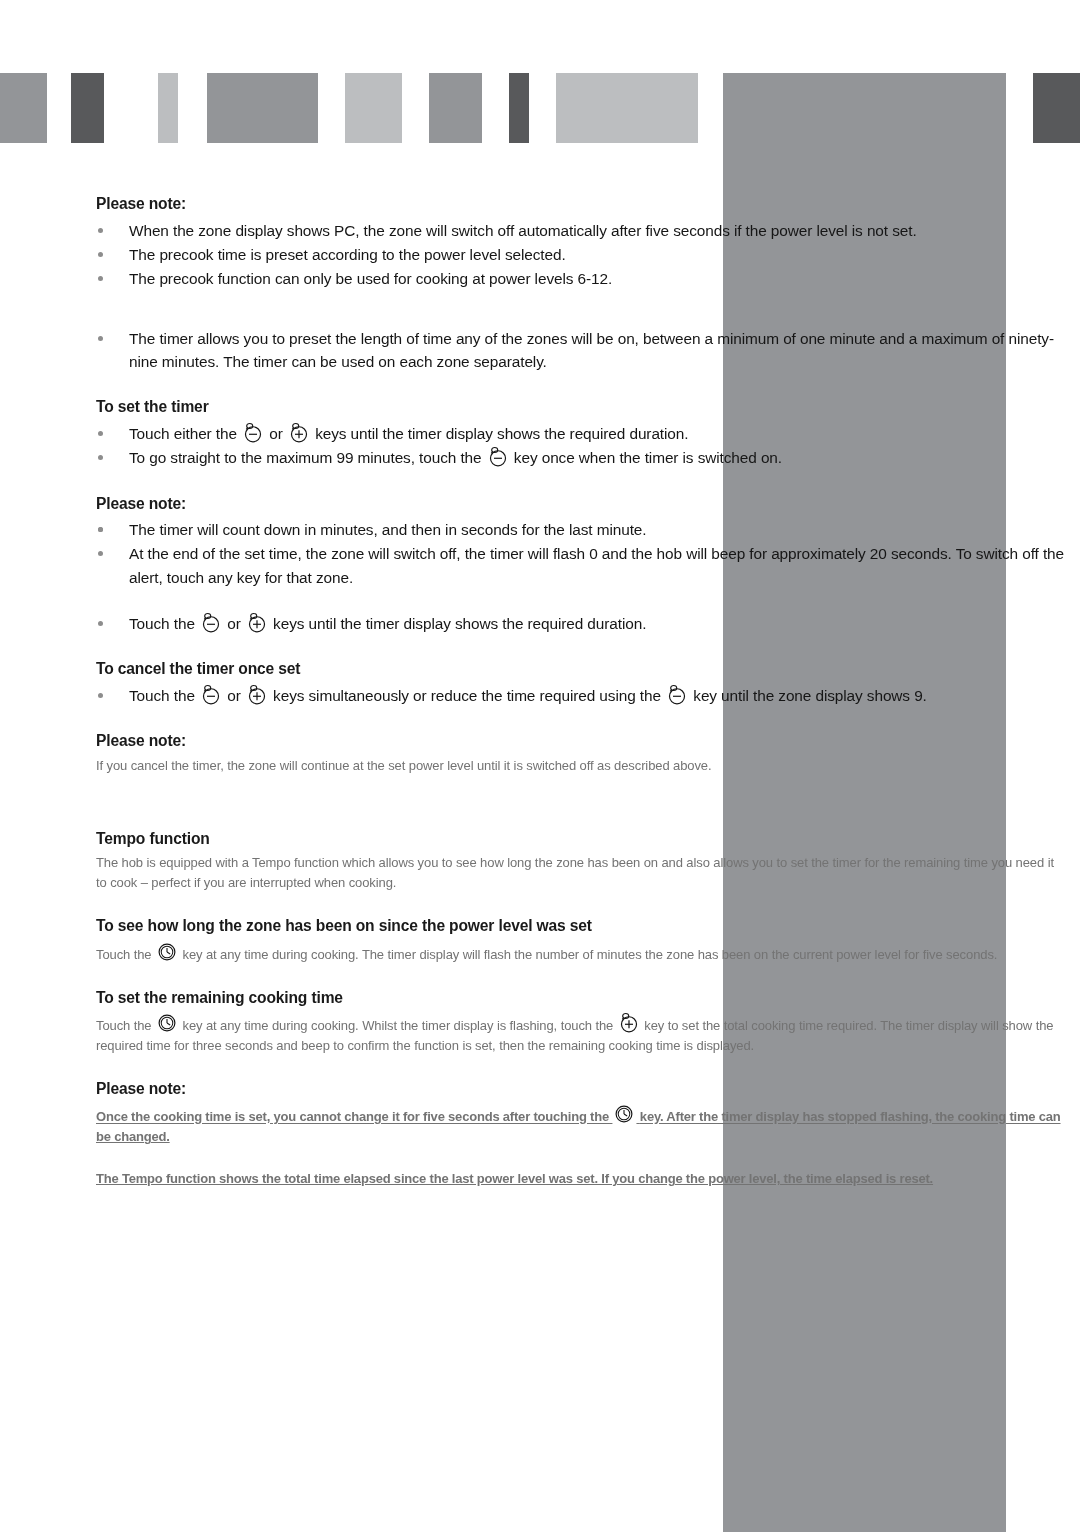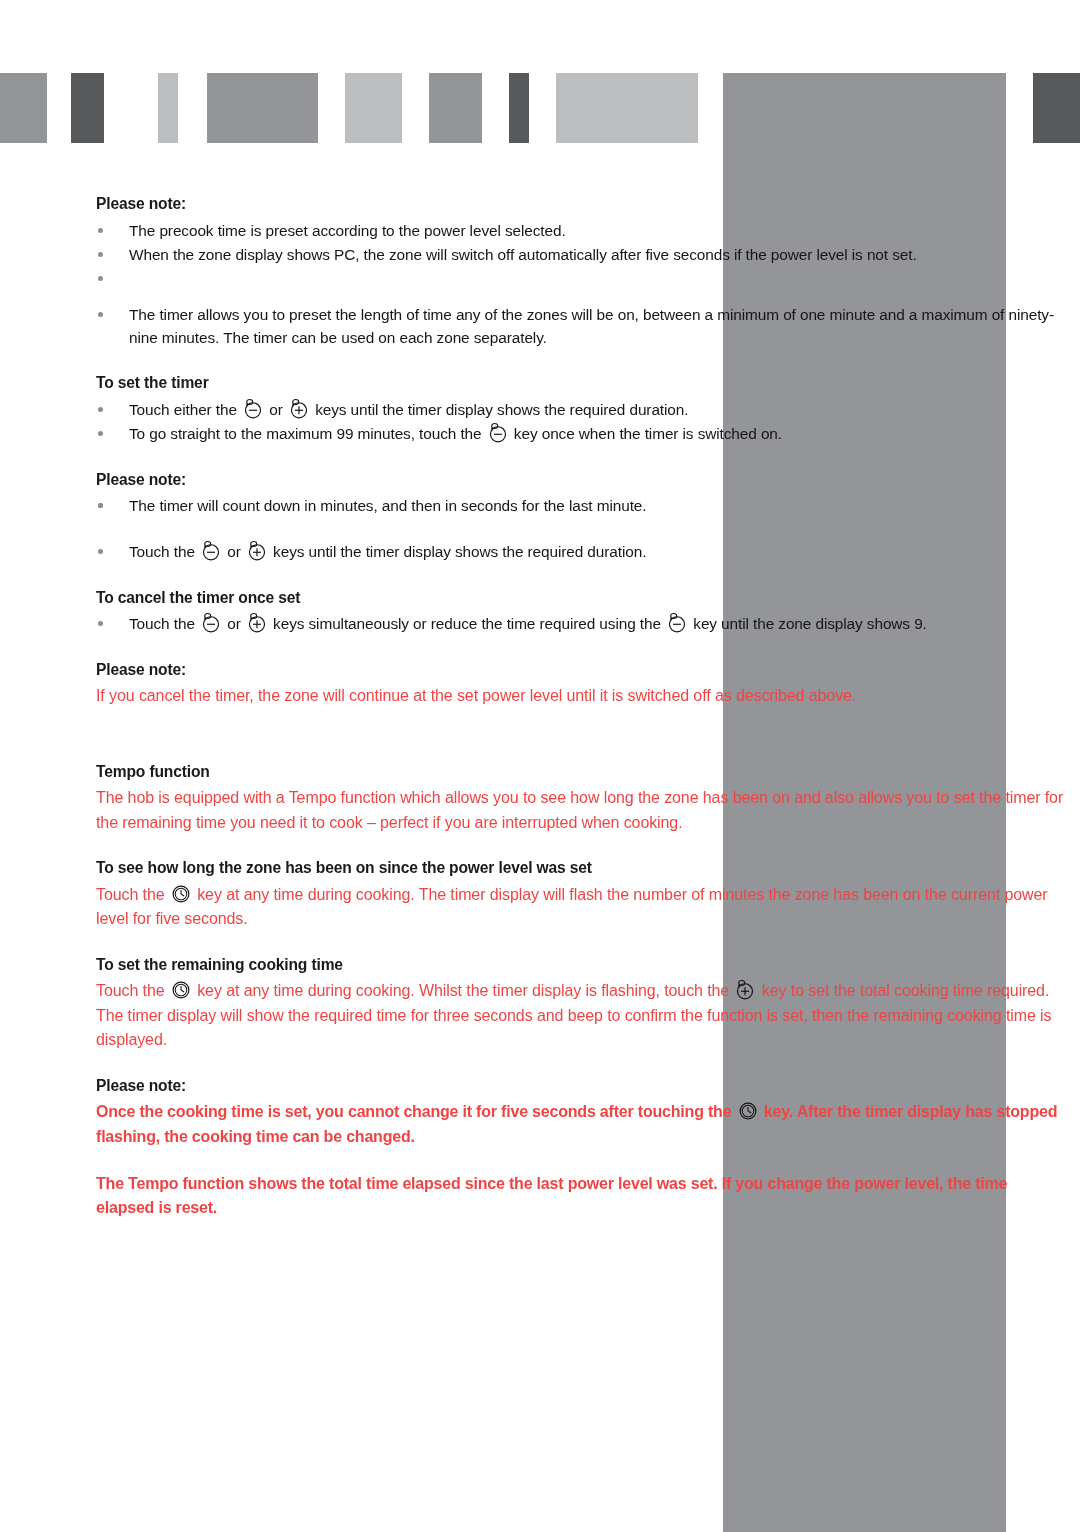--- a/index.html
+++ b/index.html
@@ -81,29 +81,30 @@
     position: absolute;
     left: 2px;
     top: 9px;
     width: 5px;
     height: 5px;
     border-radius: 50%;
     background: #8d8d8d;
   }
 
   p.para {
-    font-size: 16px;
-    color: #ef4444;
+    font-size: 13px;
+    color: #737373;
     line-height: 1.53;
     margin: 0;
     letter-spacing: -0.1px;
   }
   p.para.bold {
     font-weight: bold;
     letter-spacing: -0.2px;
+    text-decoration: underline;
   }
   .gap-md { height: 22px; }
   .gap-lg { height: 36px; }
   .gap-xl { height: 52px; }
 
   
   .key-icon {
     display: inline-block;
     vertical-align: -0.30em;
     width: 22px;
@@ -126,23 +127,23 @@
     <div class="hdr-bar" style="left: 556px; width: 142px; height: 70px; background: rgb(188, 190, 192);"></div>
     <div class="hdr-bar" style="left: 1033px; width: 47px; height: 70px; background: rgb(88, 89, 91);"></div>
   </div>
 <div id="grey-panel" style="left: 723px; width: 283px; background: rgb(147, 149, 152);"></div>
 
 <div id="content">
 
   <div class="block">
     <h2 class="heading">Please note:</h2>
     <ul class="bullets">
+      <li><span class="bullet-dot"></span><span>When the zone display shows PC, the zone will switch off automatically after five seconds if the power level is not set.</span></li>
       <li><span class="bullet-dot"></span><span>The precook time is preset according to the power level selected.</span></li>
-      <li><span class="bullet-dot"></span><span>When the zone display shows PC, the zone will switch off automatically after five seconds if the power level is not set.</span></li>
-      <li><span class="bullet-dot"></span></li>
+      <li><span class="bullet-dot"></span><span>The precook function can only be used for cooking at power levels 6-12.</span></li>
     </ul>
   </div>
 
   <div class="gap-lg"></div>
 
   <div class="block">
     <ul class="bullets">
       <li><span class="bullet-dot"></span><span>The timer allows you to preset the length of time any of the zones will be on, between a minimum of one minute and a maximum of ninety-nine minutes.  The timer can be used on each zone separately.</span></li>
     </ul>
   </div>
@@ -181,20 +182,21 @@
     </ul>
   </div>
 
   <div class="gap-md"></div>
 
   <div class="block">
     <h2 class="heading">Please note:</h2>
     <ul class="bullets">
       <li><span class="bullet-dot"></span></li>
       <li><span class="bullet-dot"></span><span>The timer will count down in minutes, and then in seconds for the last minute.</span></li>
+      <li><span class="bullet-dot"></span><span>At the end of the set time, the zone will switch off, the timer will flash 0 and the hob will beep for approximately 20 seconds.  To switch off the alert, touch any key for that zone.</span></li>
     </ul>
   </div>
 
   <div class="gap-md"></div>
 
   <div class="block">
     <ul class="bullets">
       <li><span class="bullet-dot"></span><span>Touch the</span>
         <span class="key-icon"><svg viewBox="0 0 24 24">
               <circle cx="12" cy="13.4" r="8.2" fill="none" stroke="#161616" stroke-width="1.3"></circle>

